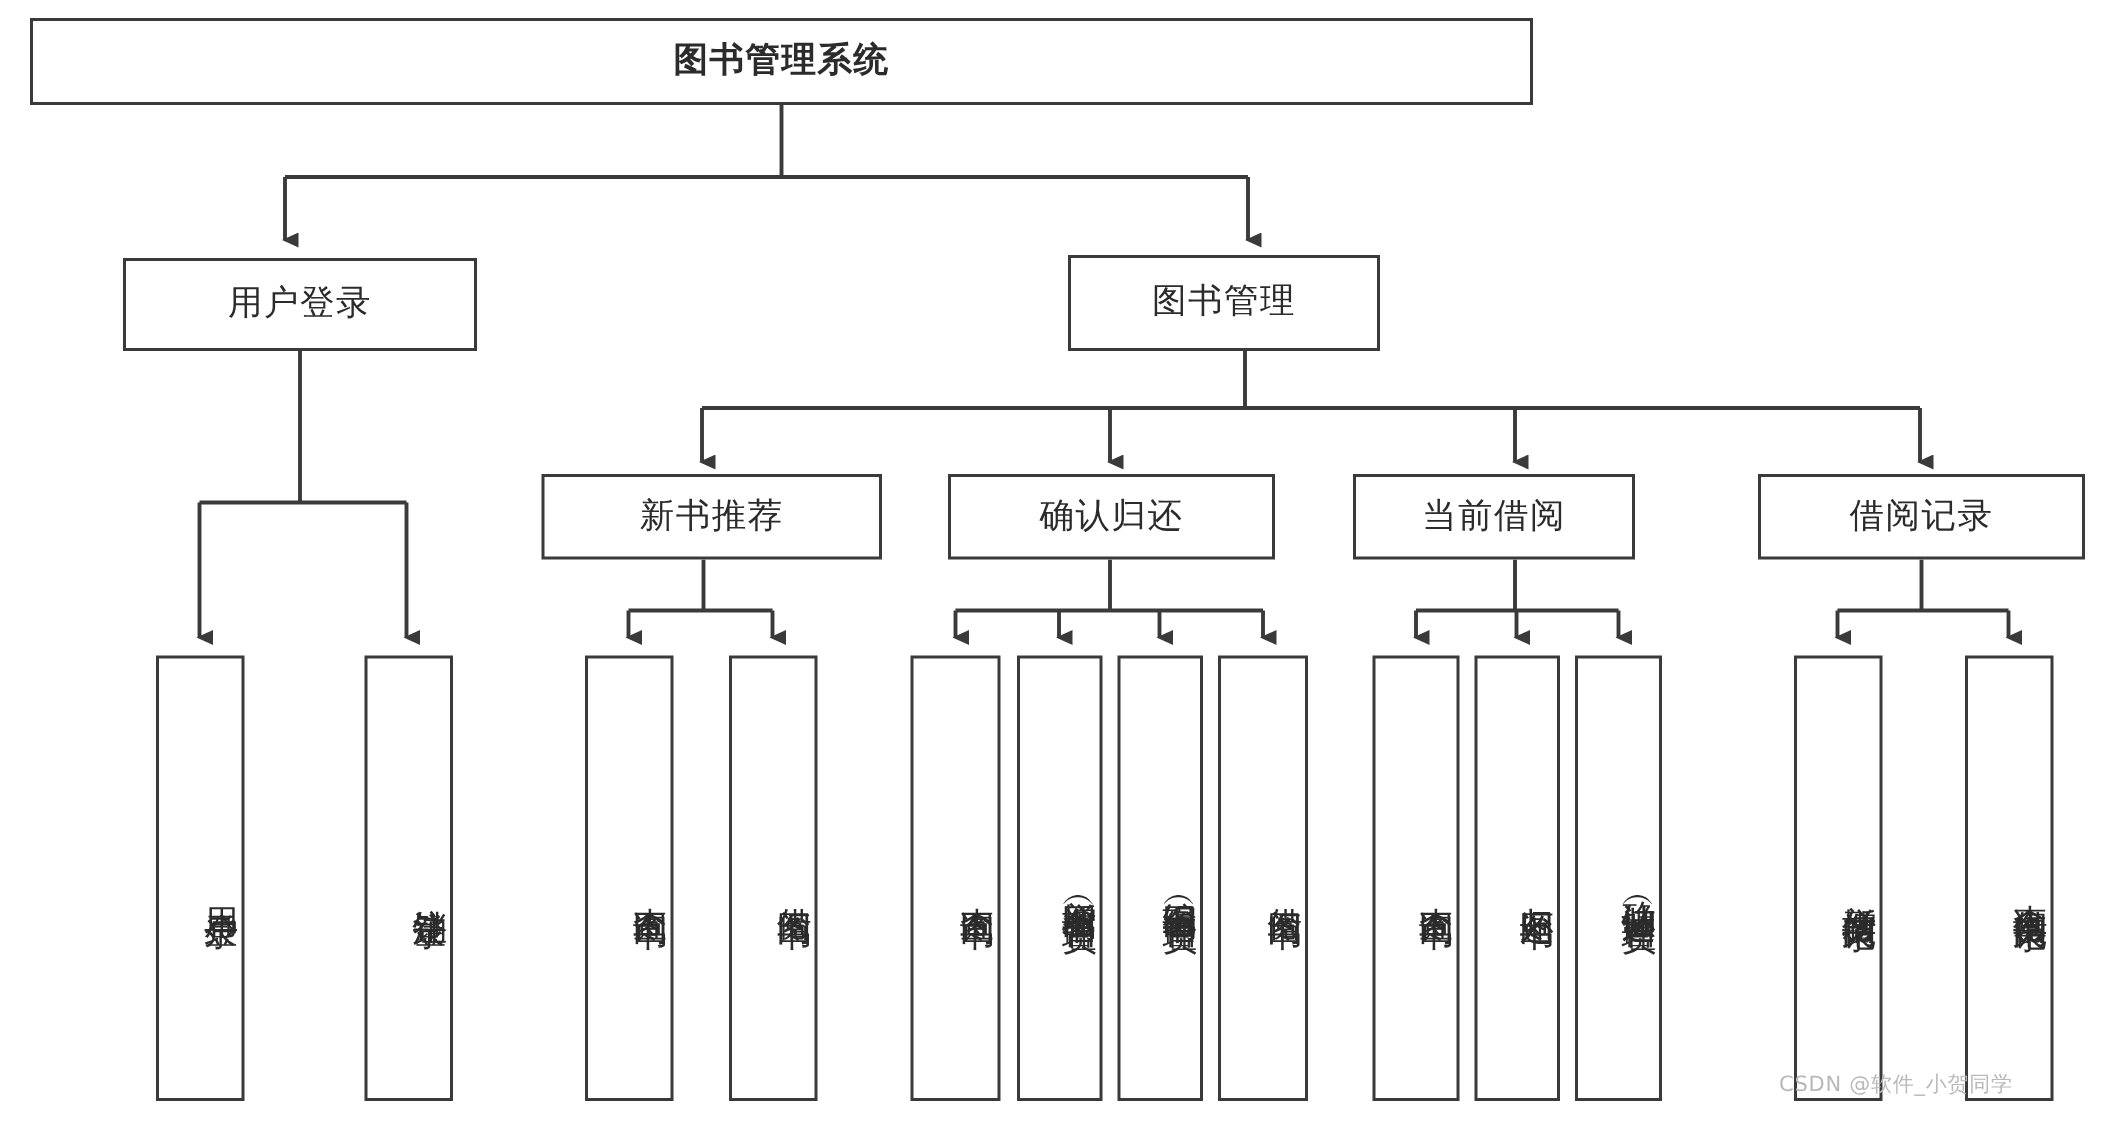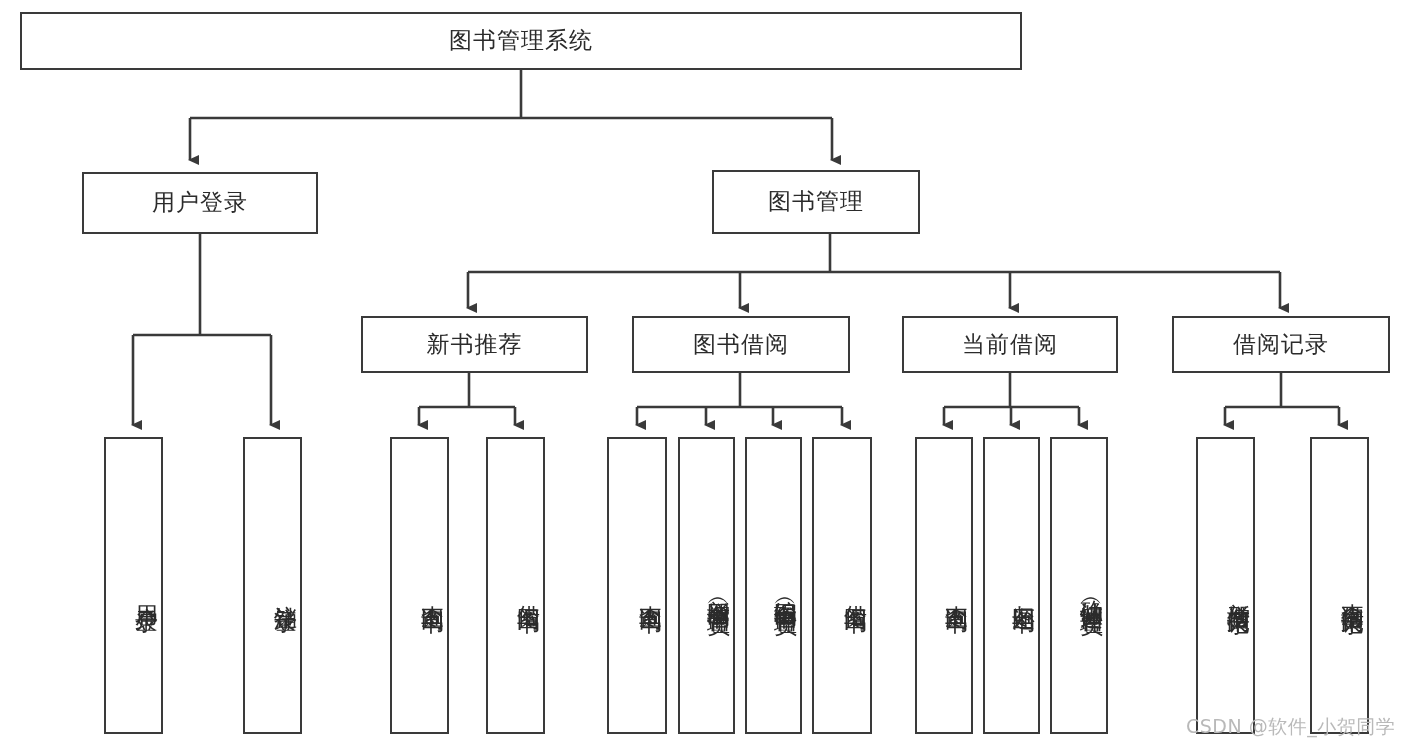--- a/index.html
+++ b/index.html
@@ -54,21 +54,21 @@
     left: 0;
     top: 0;
     width: 1405px;
     height: 747px;
     pointer-events: none;
   }
   .watermark {
     position: absolute;
     left: 1186px;
     top: 714px;
-    font-size: 19px;
+    font-size: 14px;
     color: #b9b9b9;
     white-space: nowrap;
     letter-spacing: 0.5px;
   }
 </style>
 </head>
 <body>
 
 <div id="canvas">
 
@@ -115,31 +115,31 @@
       <path d="M1011,407 L1011,425" marker-end="url(#arrow)"></path>
       <path d="M1079,407 L1079,425" marker-end="url(#arrow)"></path>
 
       <path d="M1281,373 L1281,407"></path>
       <path d="M1225,407 L1339,407"></path>
       <path d="M1225,407 L1225,425" marker-end="url(#arrow)"></path>
       <path d="M1339,407 L1339,425" marker-end="url(#arrow)"></path>
     </g>
   </svg>
 
-  <div class="node node-h" style="left:20px; top:12px; width:1002px; height:58px;">图书管理系统</div>
+  <div class="node node-h" style="left:20px; top:12px; width:1002px; height:58px;font-weight:bold;">图书管理系统</div>
 
   <div class="node node-h" style="left:82px; top:172px; width:236px; height:62px;">用户登录</div>
 
   <div class="node node-h" style="left:712px; top:170px; width:208px; height:64px;">图书管理</div>
 
   <div class="node node-h" style="left:361px; top:316px; width:227px; height:57px;">新书推荐</div>
 
-  <div class="node node-h" style="left:632px; top:316px; width:218px; height:57px;">图书借阅</div>
+  <div class="node node-h" style="left:632px; top:316px; width:218px; height:57px;">确认归还</div>
 
-  <div class="node node-h" style="left:902px; top:316px; width:216px; height:57px;">当前借阅</div>
+  <div class="node node-h" style="left:902px; top:316px; width:188px; height:57px;">当前借阅</div>
 
   <div class="node node-h" style="left:1172px; top:316px; width:218px; height:57px;">借阅记录</div>
 
   <div class="node node-v" style="left:104px; top:437px; width:59px; height:297px;">
     <span class="vtxt">用户登录</span>
   </div>
   <div class="node node-v" style="left:243px; top:437px; width:59px; height:297px;">
     <span class="vtxt">注销登录</span>
   </div>
 

